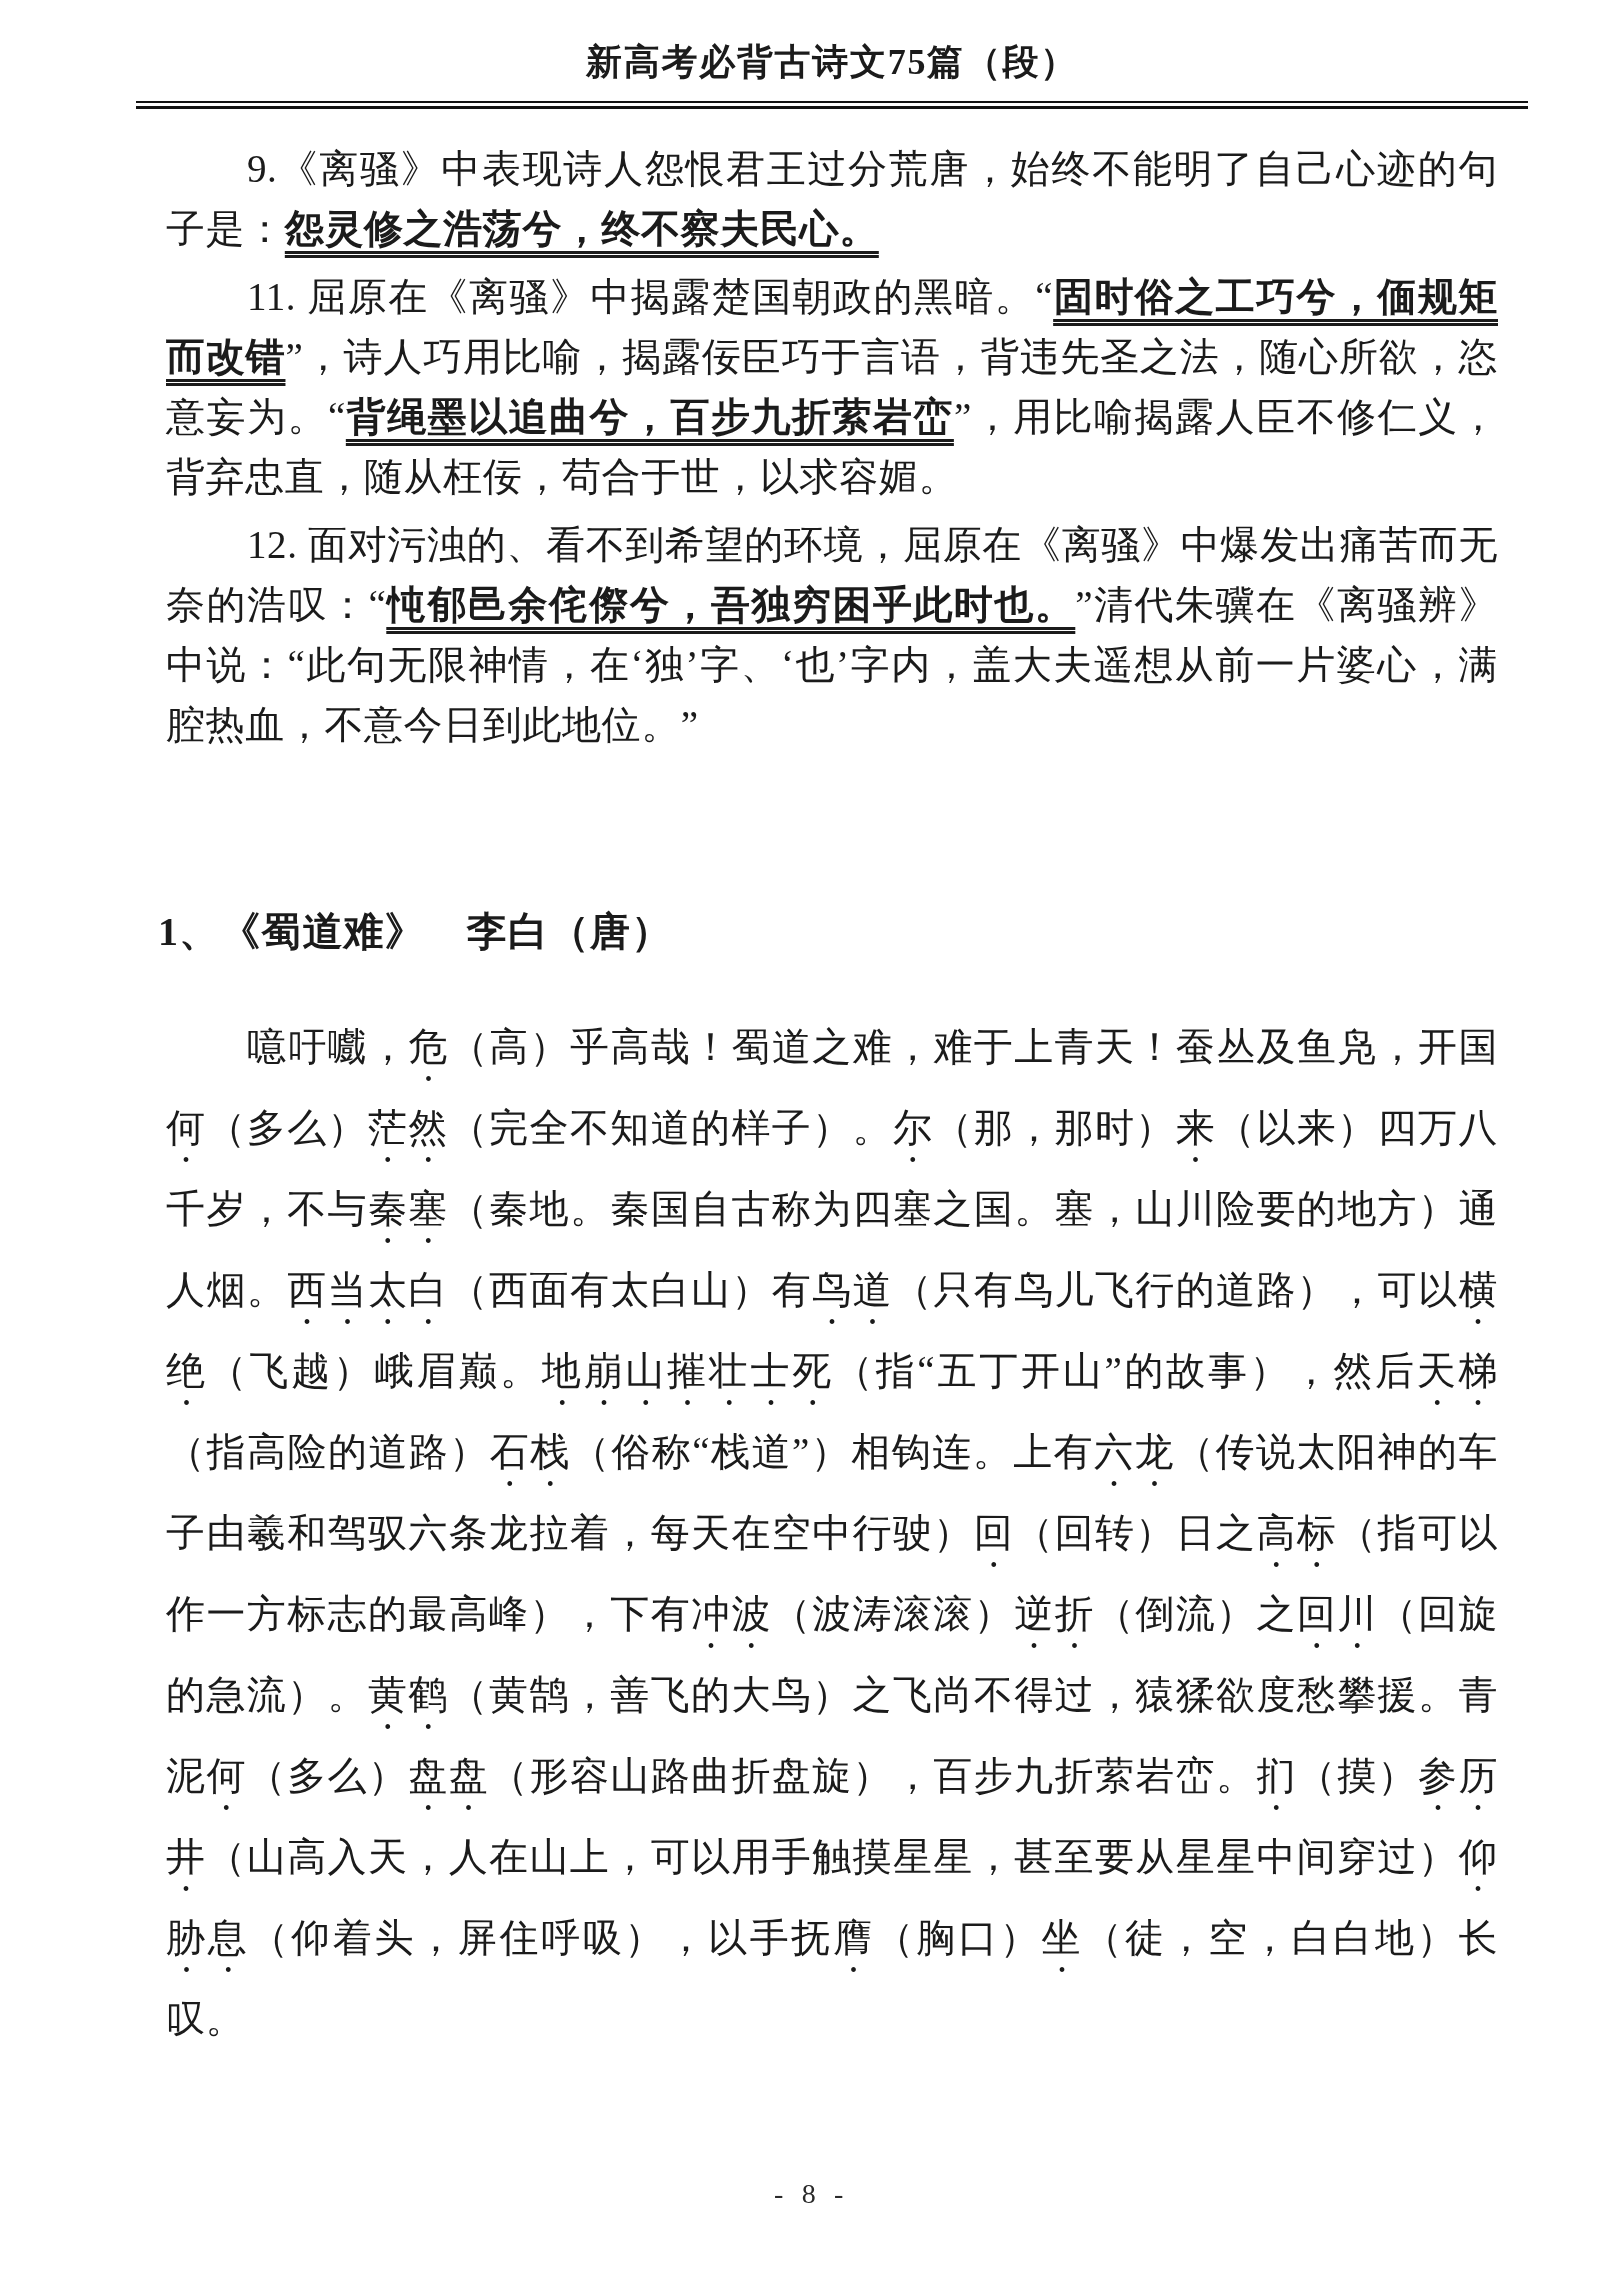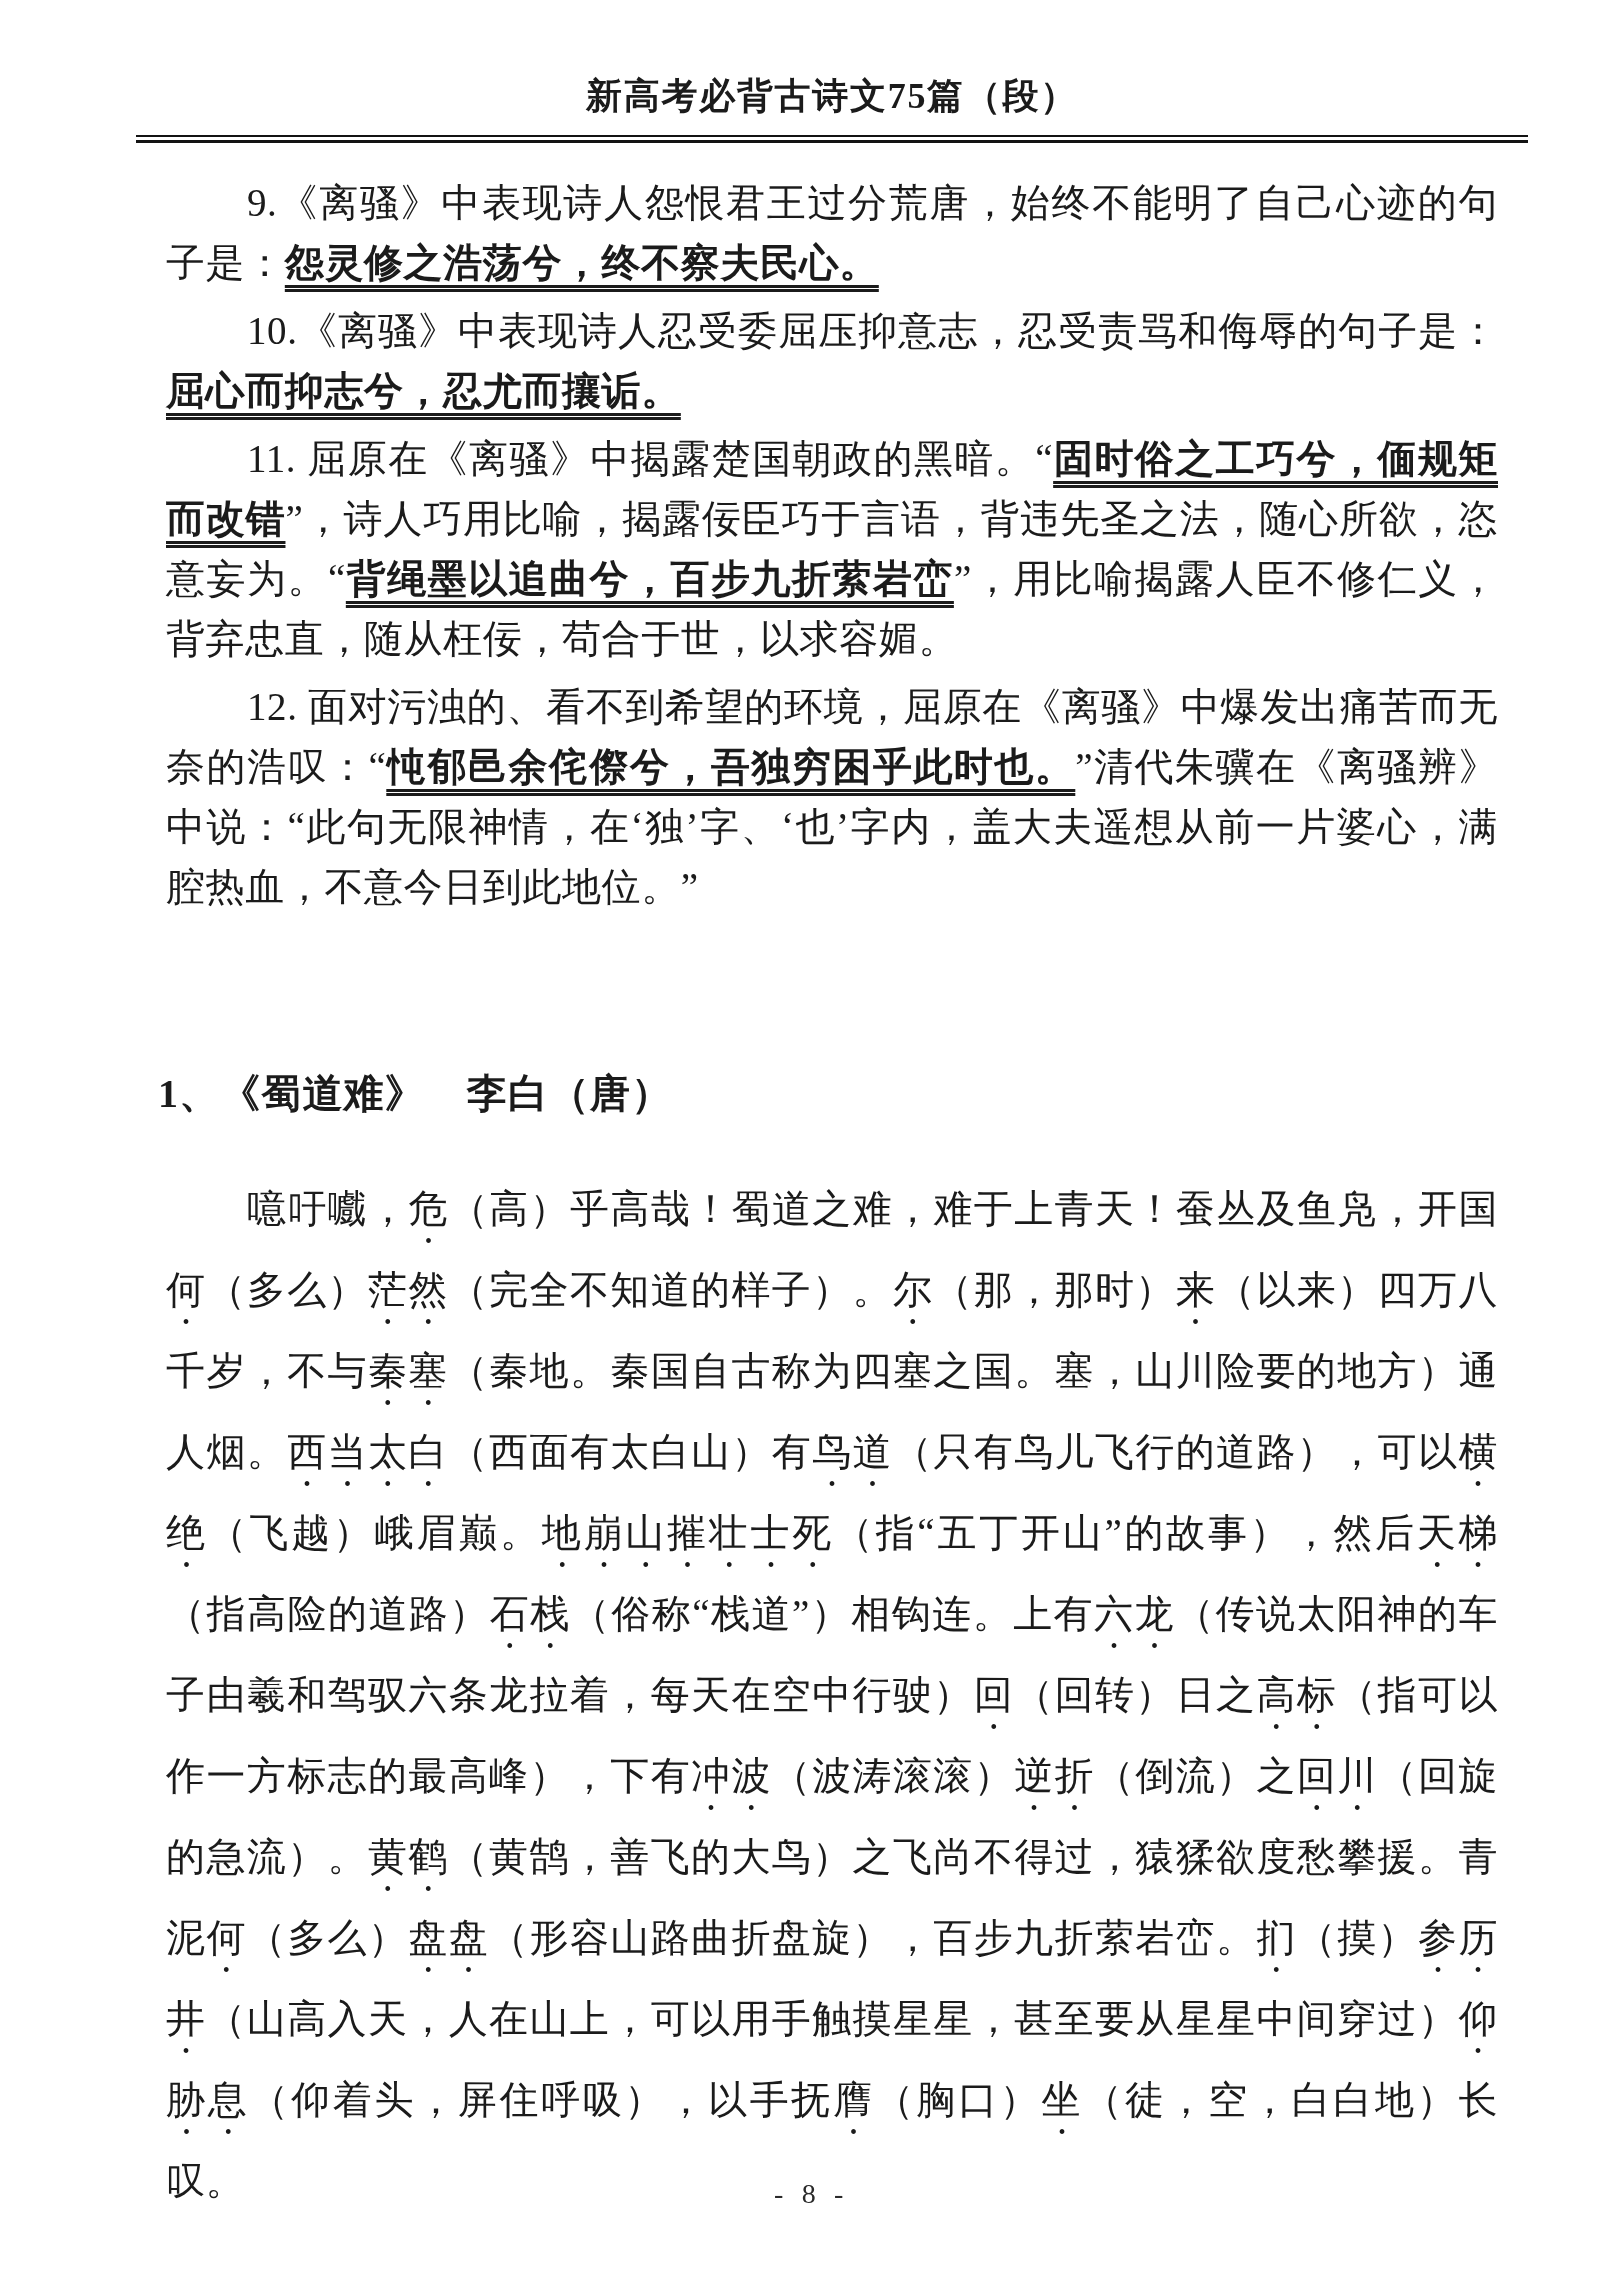--- a/index.html
+++ b/index.html
@@ -8,21 +8,21 @@
     background: #ffffff;
   }
   .page {
     position: relative;
     width: 1623px;
     height: 2295px;
     margin: 0 auto;
     box-sizing: border-box;
     background: #ffffff;
     color: #1b1b1b;
-    padding: 73px 117px 0 158px;
+    padding: 39px 117px 0 158px;
     font-family: "Liberation Serif", "DejaVu Serif", serif;
     overflow: hidden;
   }
   .header-title {
     text-align: center;
     font-size: 36px;
     font-weight: 700;
     line-height: 47px;
     letter-spacing: 1.7px;
   }
@@ -78,21 +78,20 @@
 </style>
 </head>
 <body>
 
 <div class="page">
   <div class="header-title">新高考必背古诗文75篇（段）</div>
   <div class="header-rule"></div>
 
   <div class="items-block">
       <p><span class="run-plain">9.《离骚》中表现诗人怨恨君王过分荒唐，始终不能明了自己心迹的句子是：</span><span class="run-answer">怨灵修之浩荡兮，终不察夫民心。</span></p>
-      <p><span class="run-plain">10.《离骚》中表现诗人忍受委屈压抑意志，忍受责骂和侮辱的句子是：</span><span class="run-answer">屈心而抑志兮，忍尤而攘诟。</span></p>
       <p><span class="run-plain">11. 屈原在《离骚》中揭露楚国朝政的黑暗。“</span><span class="run-answer">固时俗之工巧兮，偭规矩而改错</span><span class="run-plain">”，诗人巧用比喻，揭露佞臣巧于言语，背违先圣之法，随心所欲，恣意妄为。“</span><span class="run-answer">背绳墨以追曲兮，百步九折萦岩峦</span><span class="run-plain">”，用比喻揭露人臣不修仁义，背弃忠直，随从枉佞，苟合于世，以求容媚。</span></p>
       <p><span class="run-plain">12. 面对污浊的、看不到希望的环境，屈原在《离骚》中爆发出痛苦而无奈的浩叹：“</span><span class="run-answer">忳郁邑余侘傺兮，吾独穷困乎此时也。</span><span class="run-plain">”清代朱骥在《离骚辨》中说：“此句无限神情，在‘独’字、‘也’字内，盖大夫遥想从前一片婆心，满腔热血，不意今日到此地位。”</span></p>
     </div>
 
   <h2 class="section-title">1、《蜀道难》　李白（唐）</h2>
 
   <div class="poem-block">
       <p><span class="run-plain">噫吁嚱，</span><span class="run-dotted">危</span><span class="run-plain">（高）乎高哉！蜀道之难，难于上青天！蚕丛及鱼凫，开国</span><span class="run-dotted">何</span><span class="run-plain">（多么）</span><span class="run-dotted">茫然</span><span class="run-plain">（完全不知道的样子）。</span><span class="run-dotted">尔</span><span class="run-plain">（那，那时）</span><span class="run-dotted">来</span><span class="run-plain">（以来）四万八千岁，不与</span><span class="run-dotted">秦塞</span><span class="run-plain">（秦地。秦国自古称为四塞之国。塞，山川险要的地方）通人烟。</span><span class="run-dotted">西当太白</span><span class="run-plain">（西面有太白山）有</span><span class="run-dotted">鸟道</span><span class="run-plain">（只有鸟儿飞行的道路），可以</span><span class="run-dotted">横绝</span><span class="run-plain">（飞越）峨眉巅。</span><span class="run-dotted">地崩山摧壮士死</span><span class="run-plain">（指“五丁开山”的故事），然后</span><span class="run-dotted">天梯</span><span class="run-plain">（指高险的道路）</span><span class="run-dotted">石栈</span><span class="run-plain">（俗称“栈道”）相钩连。上有</span><span class="run-dotted">六龙</span><span class="run-plain">（传说太阳神的车子由羲和驾驭六条龙拉着，每天在空中行驶）</span><span class="run-dotted">回</span><span class="run-plain">（回转）日之</span><span class="run-dotted">高标</span><span class="run-plain">（指可以作一方标志的最高峰），下有</span><span class="run-dotted">冲波</span><span class="run-plain">（波涛滚滚）</span><span class="run-dotted">逆折</span><span class="run-plain">（倒流）之</span><span class="run-dotted">回川</span><span class="run-plain">（回旋的急流）。</span><span class="run-dotted">黄鹤</span><span class="run-plain">（黄鹄，善飞的大鸟）之飞尚不得过，猿猱欲度愁攀援。青泥</span><span class="run-dotted">何</span><span class="run-plain">（多么）</span><span class="run-dotted">盘盘</span><span class="run-plain">（形容山路曲折盘旋），百步九折萦岩峦。</span><span class="run-dotted">扪</span><span class="run-plain">（摸）</span><span class="run-dotted">参历井</span><span class="run-plain">（山高入天，人在山上，可以用手触摸星星，甚至要从星星中间穿过）</span><span class="run-dotted">仰胁息</span><span class="run-plain">（仰着头，屏住呼吸），以手抚</span><span class="run-dotted">膺</span><span class="run-plain">（胸口）</span><span class="run-dotted">坐</span><span class="run-plain">（徒，空，白白地）长叹。</span></p>
       <p></p>
     </div>

